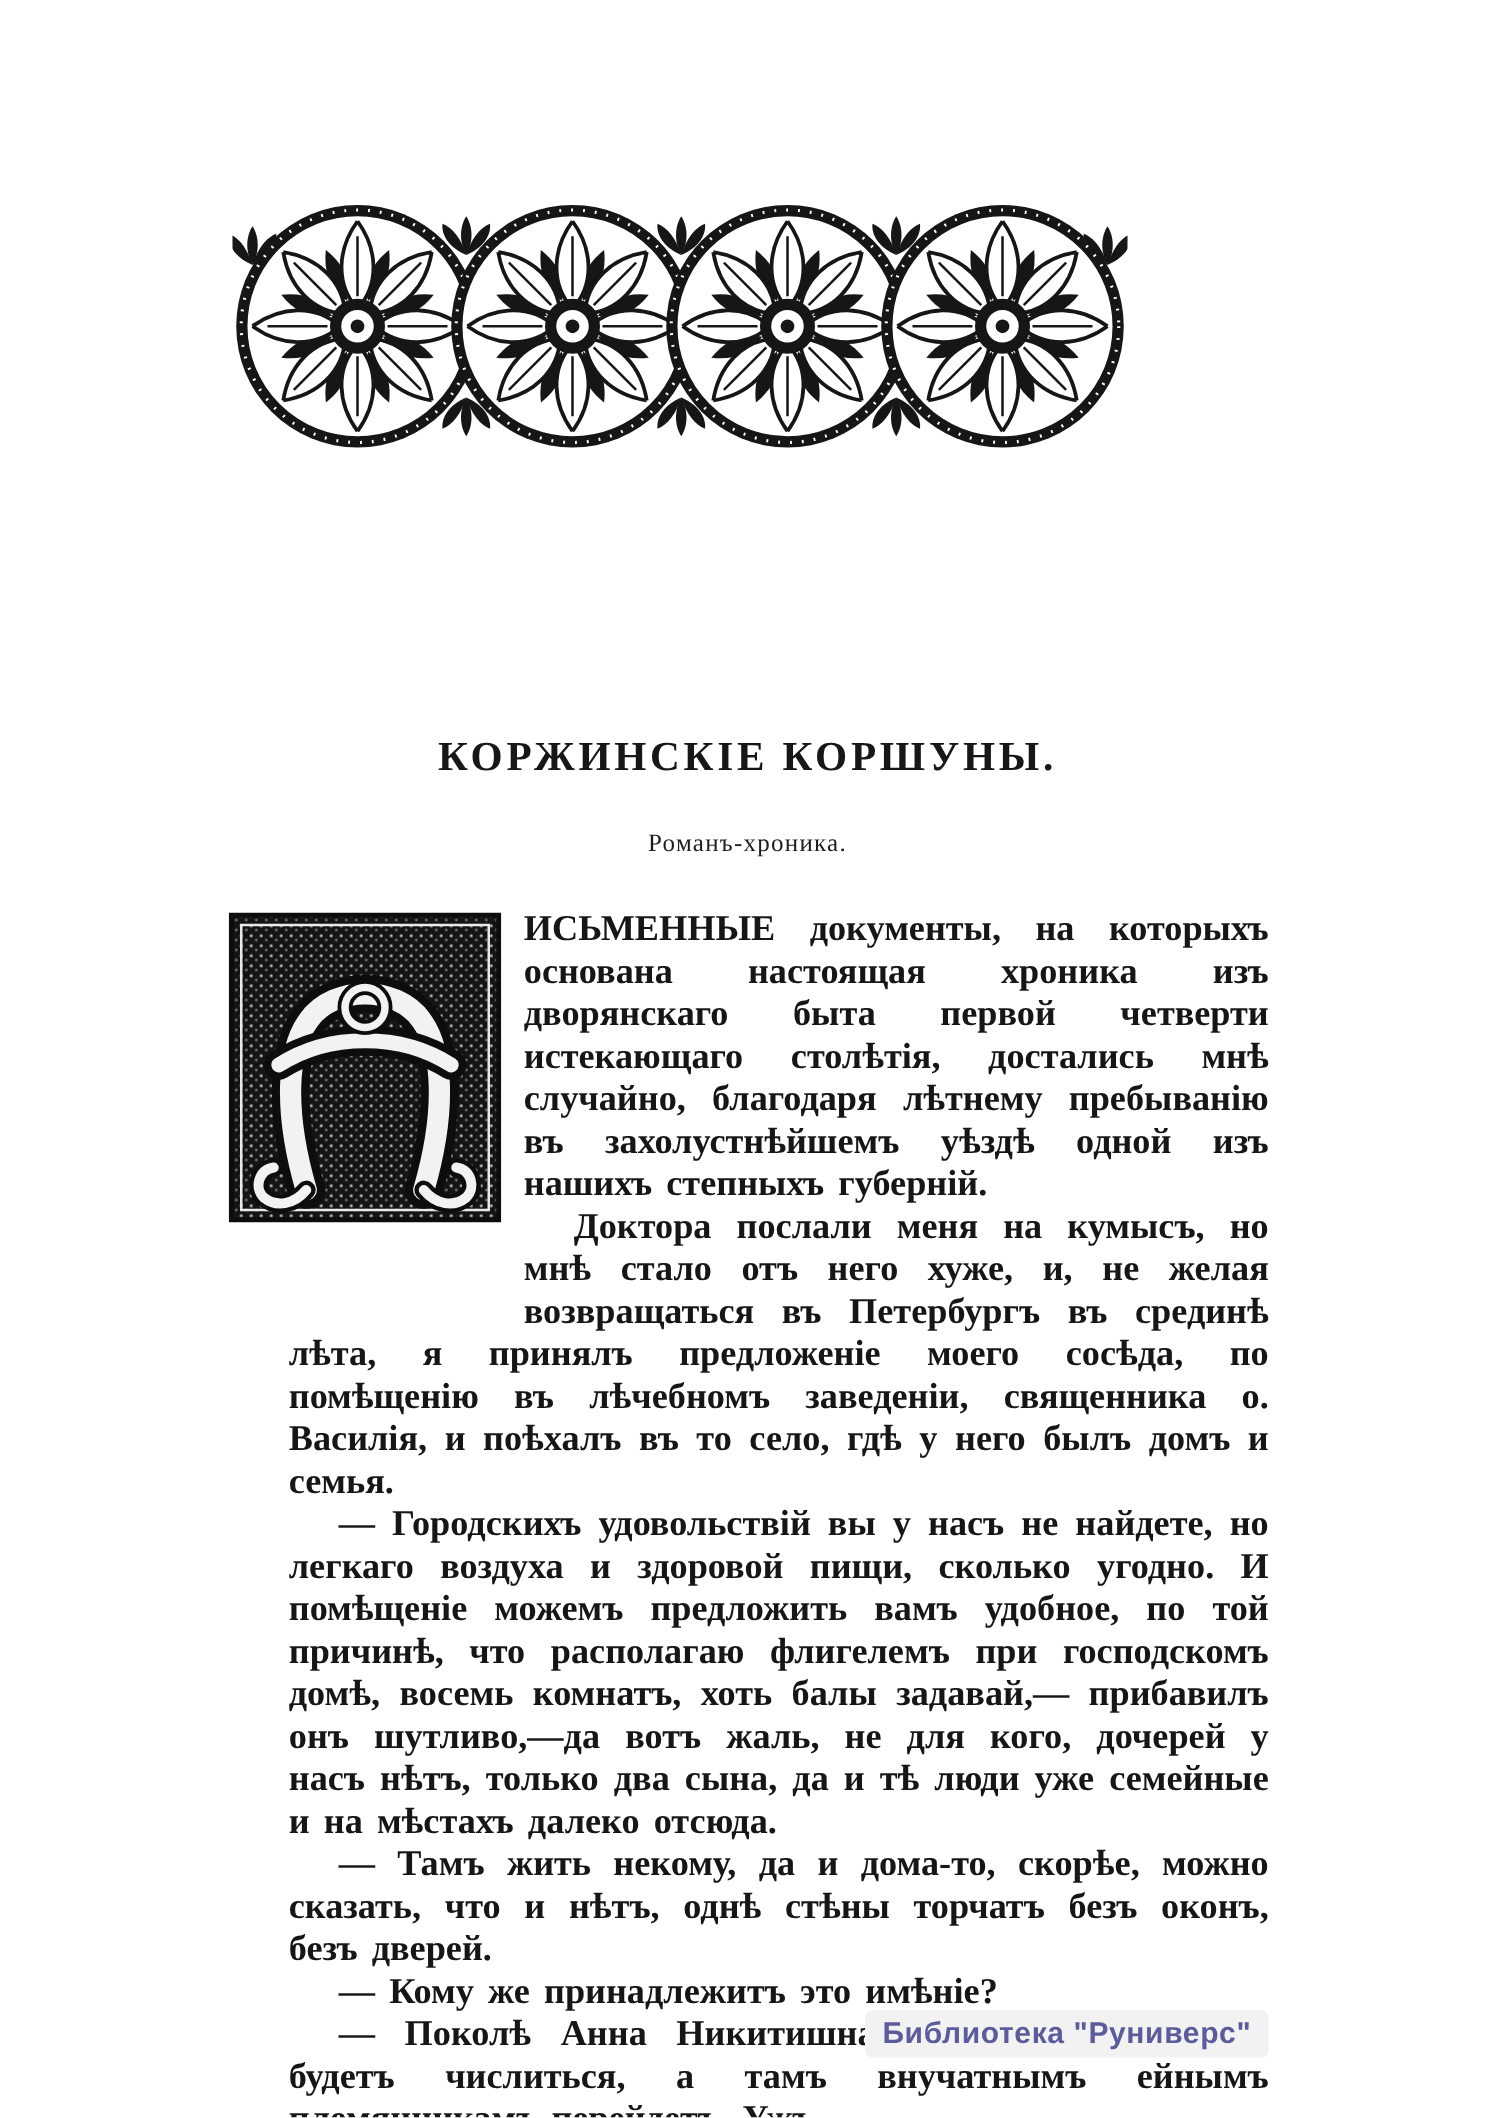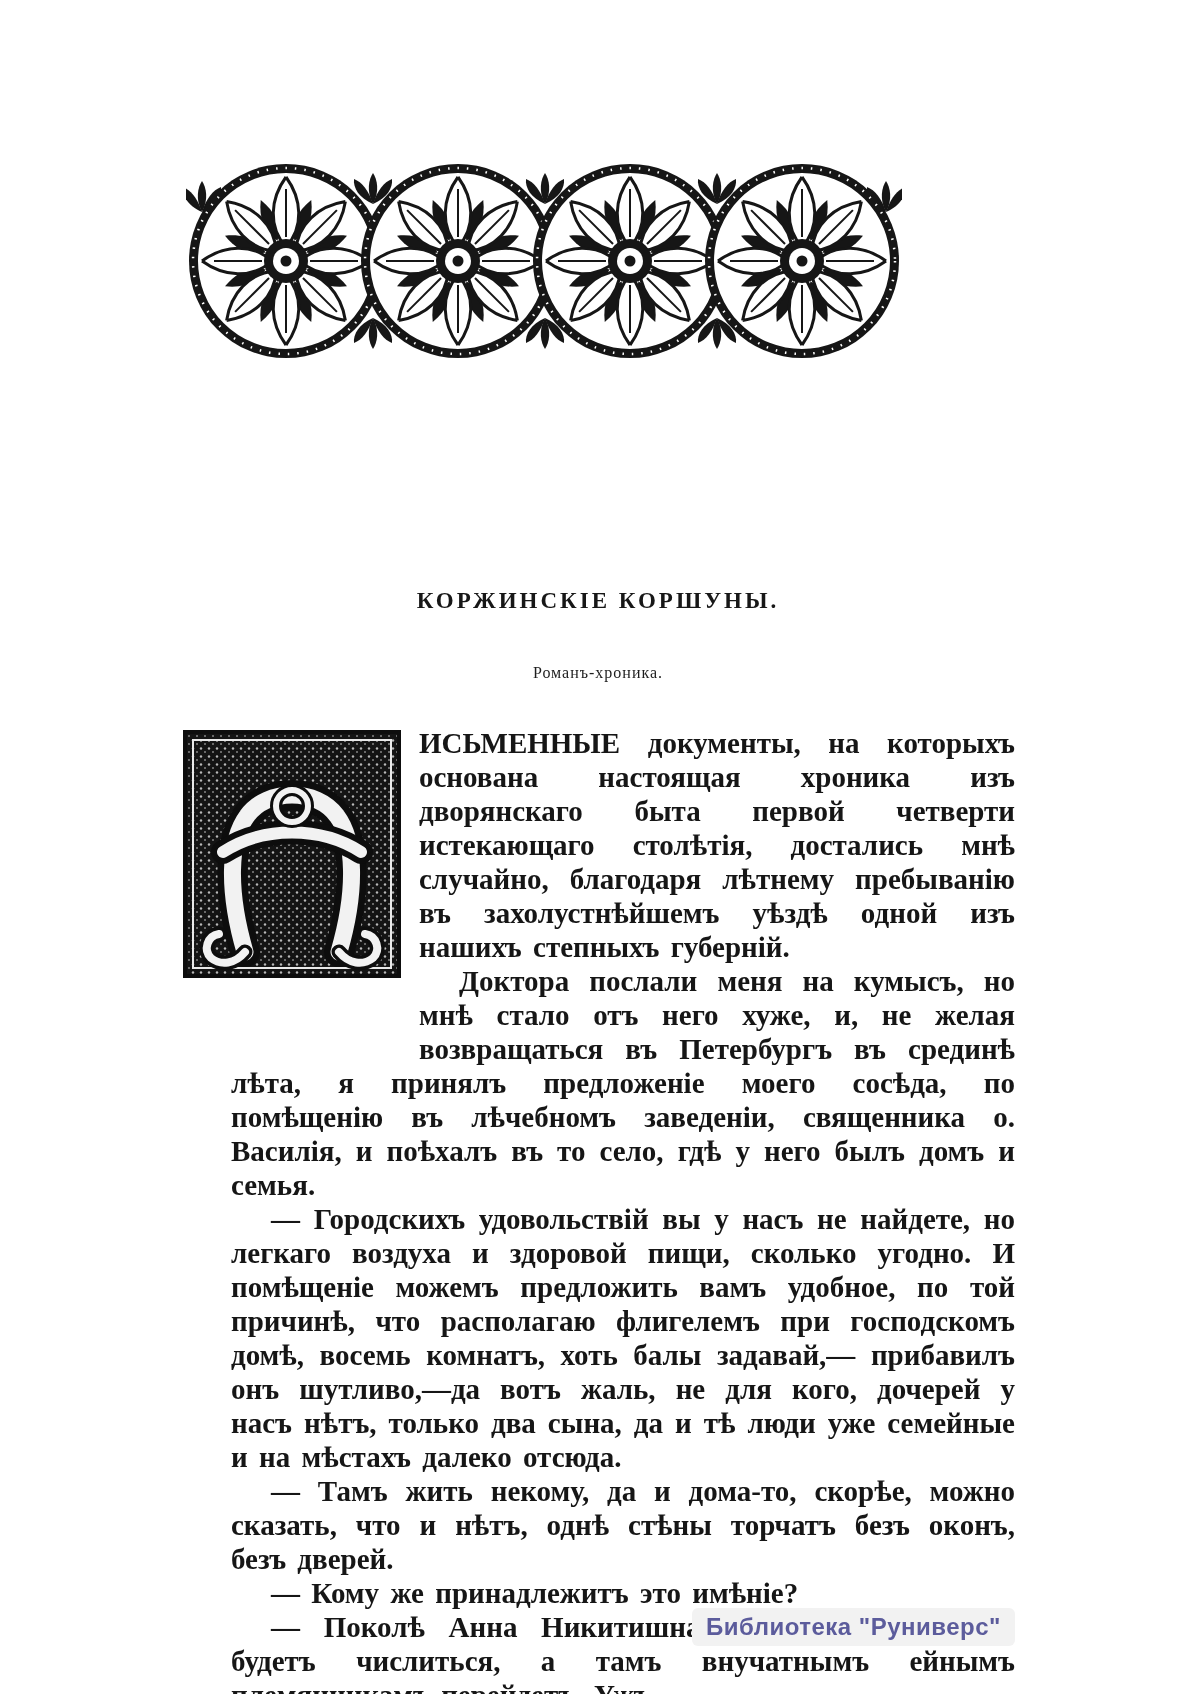--- a/index.html
+++ b/index.html
@@ -20,33 +20,33 @@
     width: 716px;
     height: 202px;
   }
 
   .page-title {
     position: absolute;
     left: 183px;
     top: 588px;
     width: 830px;
     text-align: center;
-    font-size: 23px;
+    font-size: 33px;
     font-weight: 700;
     letter-spacing: 3px;
     color: #171717;
   }
 
   .page-subtitle {
     position: absolute;
     left: 183px;
     top: 664px;
     width: 830px;
     text-align: center;
-    font-size: 16px;
+    font-size: 20px;
     letter-spacing: 1px;
     color: #1d1d1d;
   }
 
   .body-text {
     position: absolute;
     left: 183px;
     top: 726px;
     width: 832px;
     font-size: 29px;

